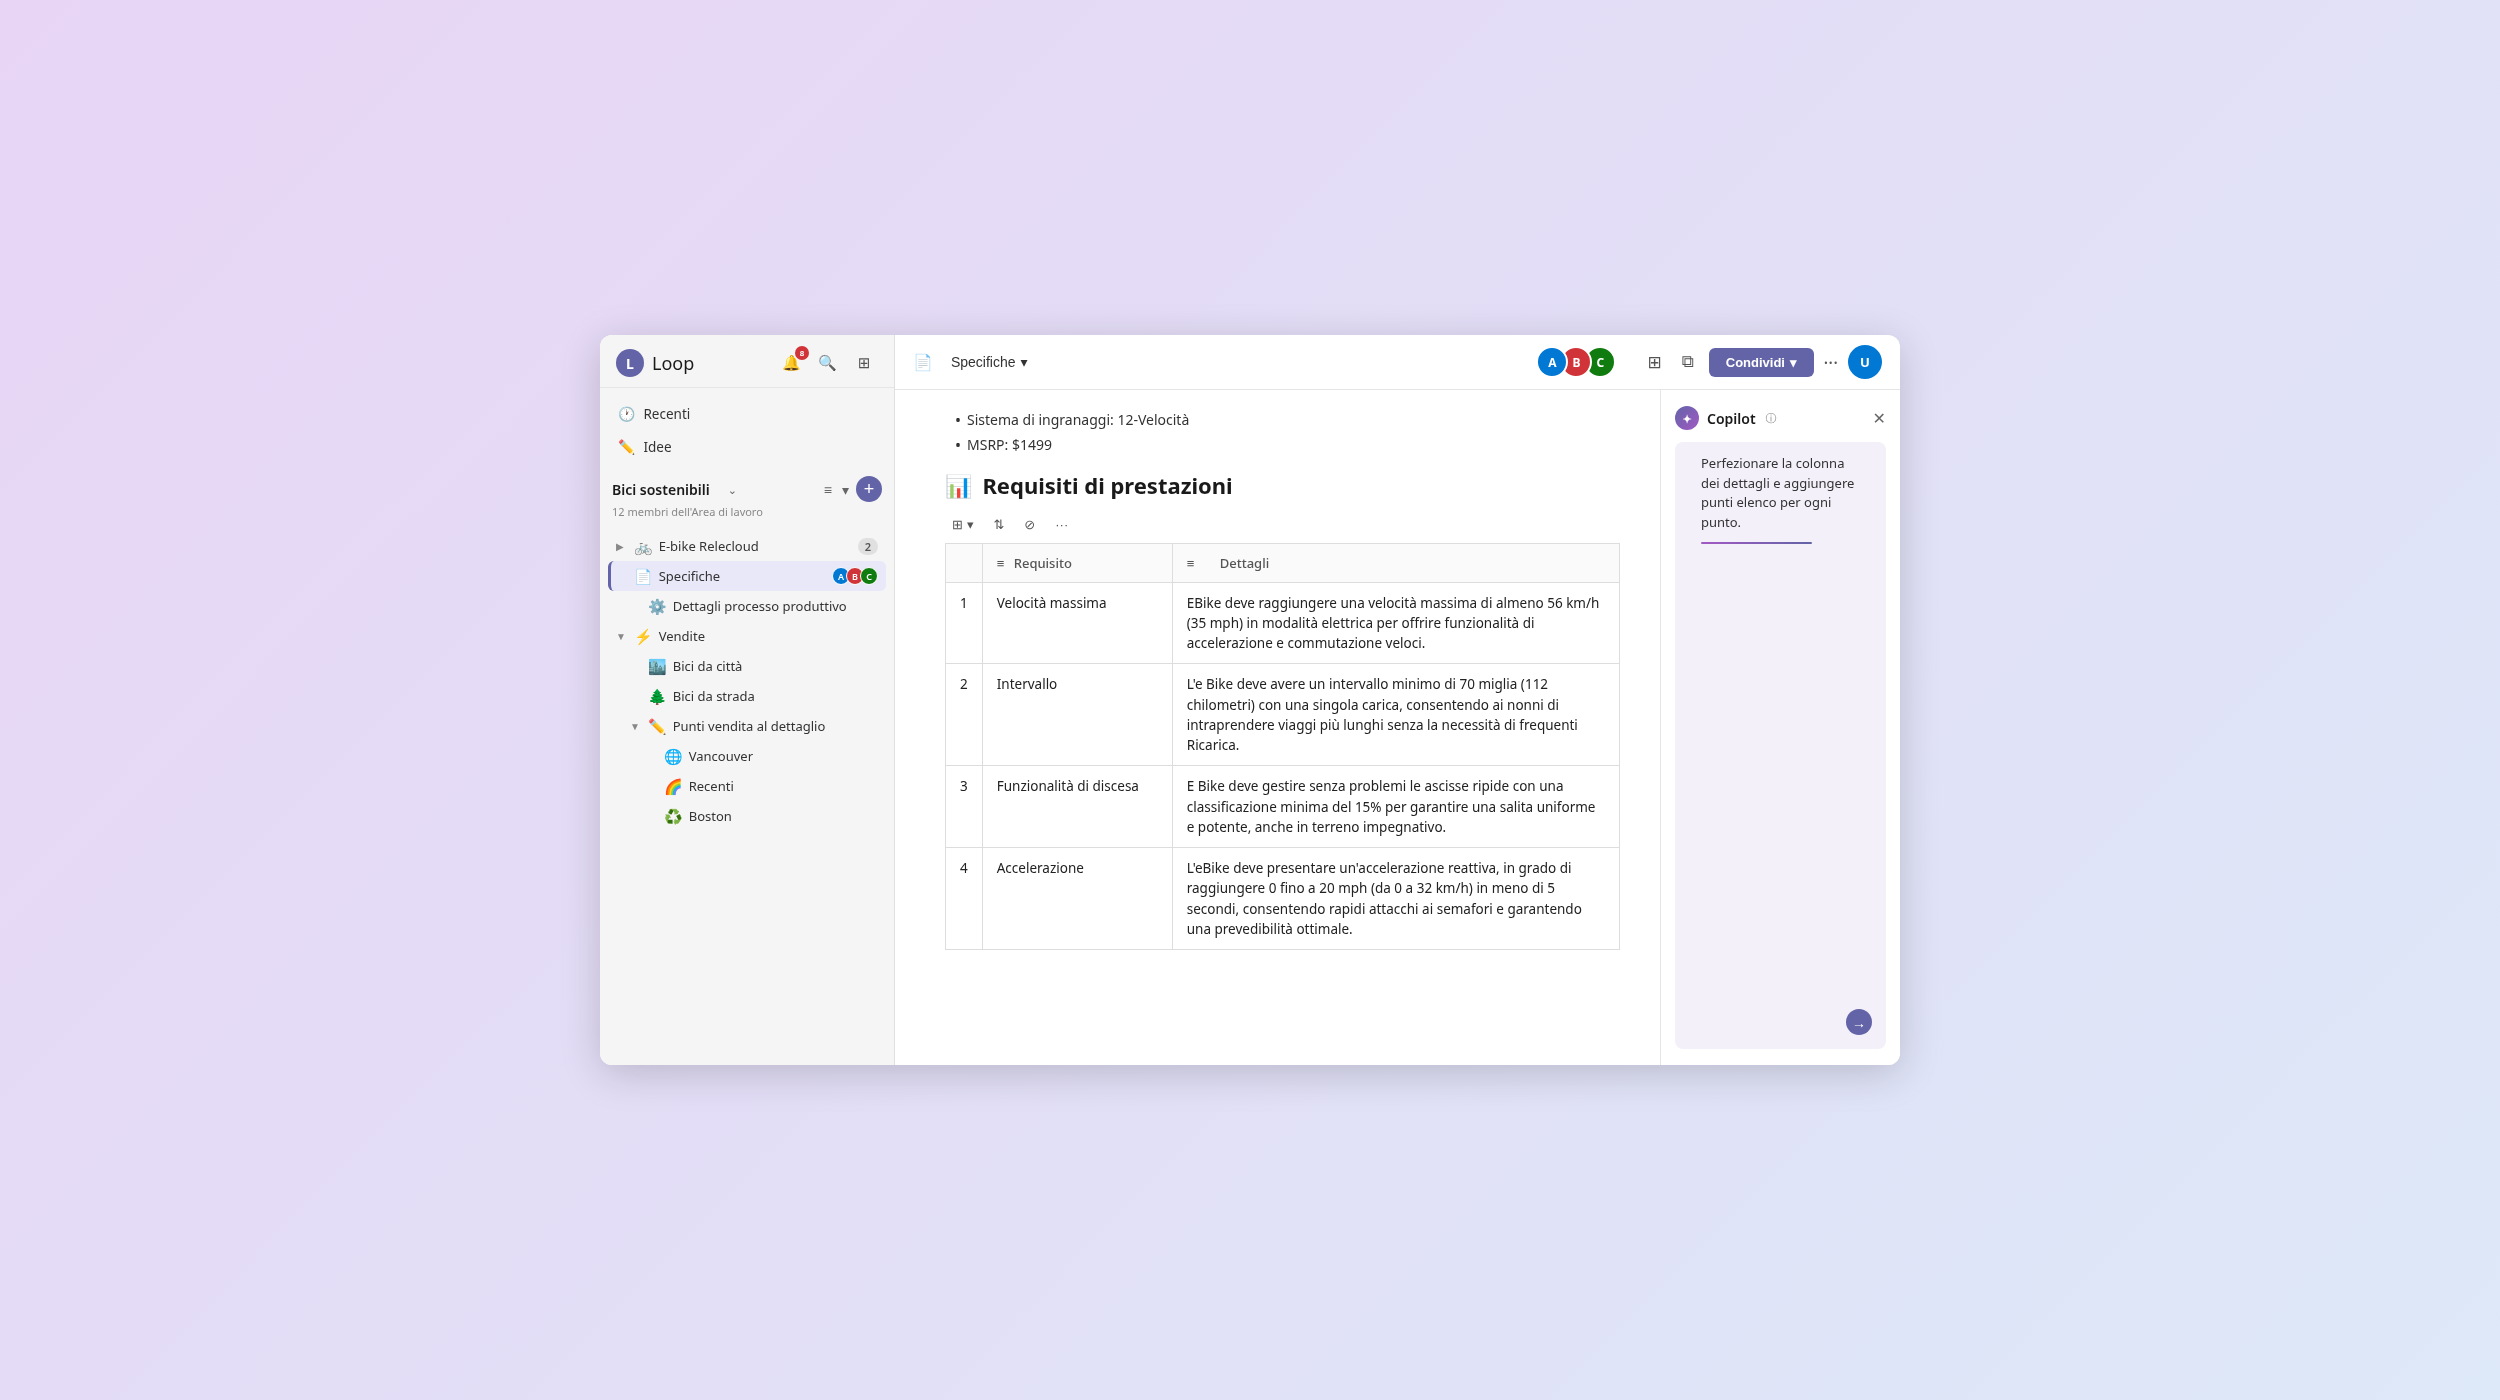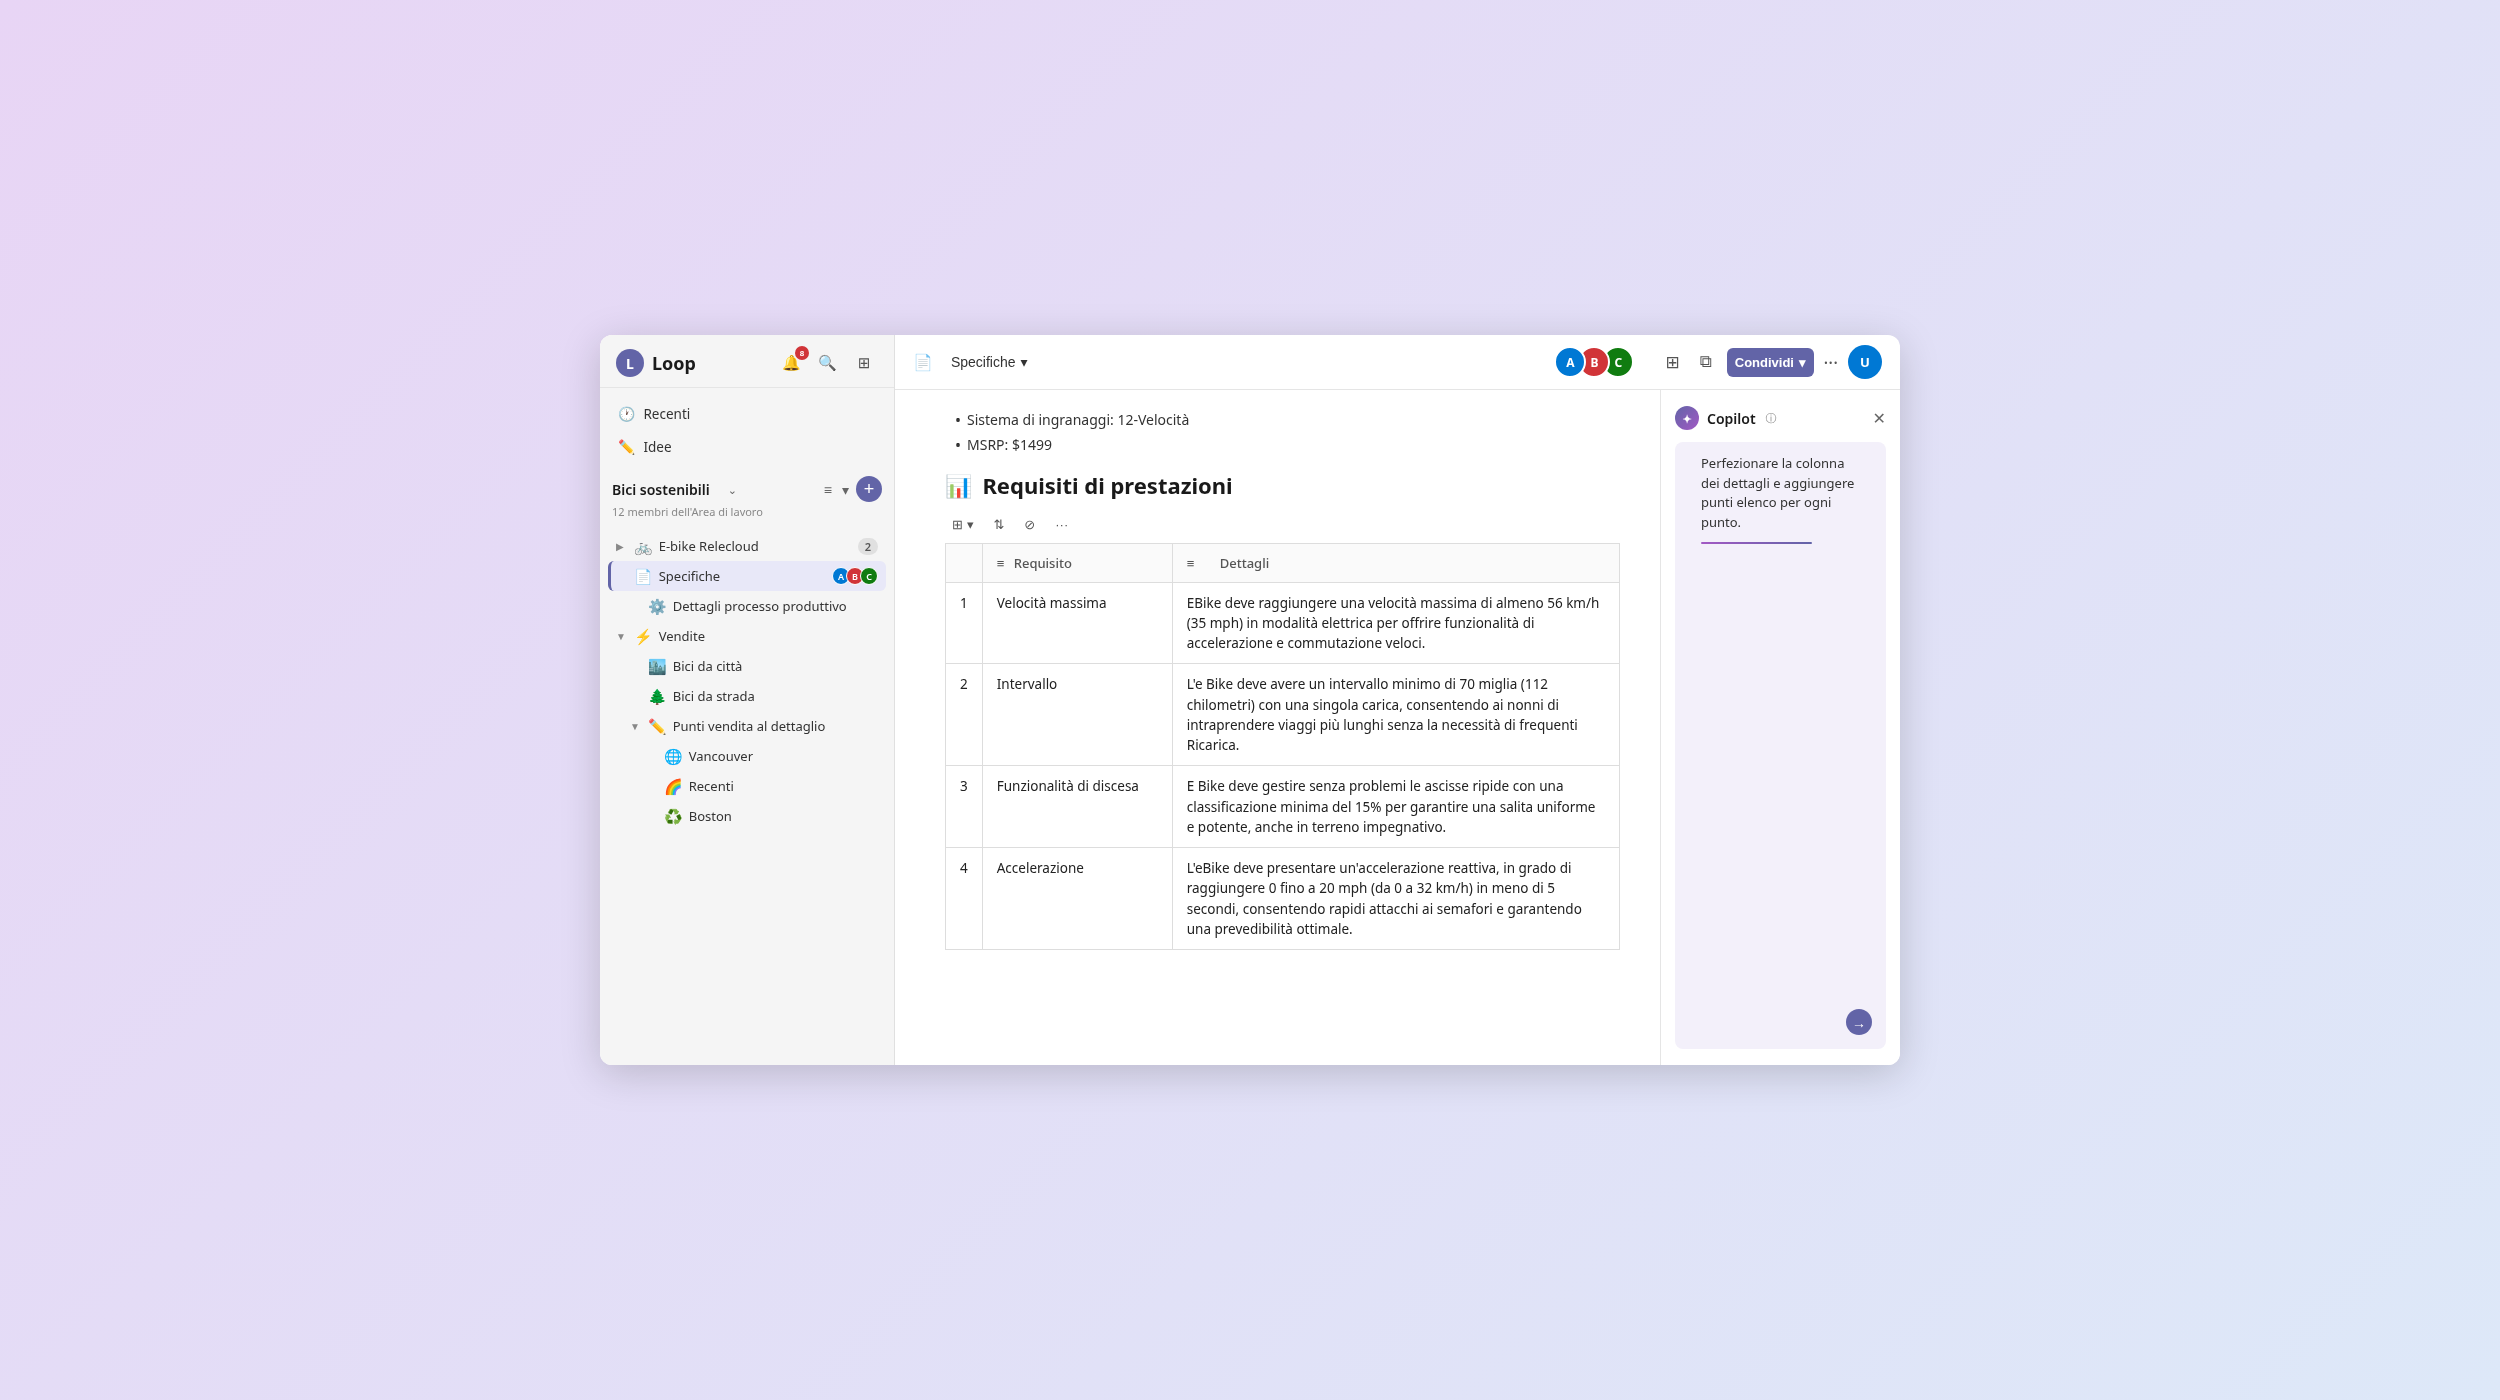--- a/index.html
+++ b/index.html
@@ -39,21 +39,21 @@
       border-bottom: 1px solid #e5e5e5;
     }
     .loop-logo {
       width: 28px; height: 28px;
       background: #6264a7;
       border-radius: 50%;
       display: flex; align-items: center; justify-content: center;
       color: white; font-size: 14px; font-weight: 700;
     }
     .loop-title {
-      font-size: 18px; font-weight: 700; color: #1a1a1a;
+      font-size: 18px; font-weight: 400; color: #1a1a1a;
     }
     .sidebar-header-icons {
       margin-left: auto; display: flex; gap: 8px; align-items: center;
     }
     .icon-btn {
       width: 28px; height: 28px;
       border: none; background: none; cursor: pointer;
       border-radius: 4px; display: flex; align-items: center; justify-content: center;
       color: #555; font-size: 15px; position: relative;
     }
@@ -163,21 +163,21 @@
     }
     .topbar-right {
       display: flex; align-items: center; gap: 10px; margin-left: 16px;
     }
     .topbar-icon-btn {
       background: none; border: none; cursor: pointer;
       font-size: 17px; color: #555; padding: 5px; border-radius: 5px;
     }
     .share-btn {
       background: #6264a7; color: white; border: none;
-      padding: 7px 8px; border-radius: 6px; font-size: 13px; font-weight: 600;
+      padding: 7px 17px; border-radius: 6px; font-size: 13px; font-weight: 600;
       cursor: pointer; display: flex; align-items: center; gap: 5px;
     }
     .topbar-more { font-size: 18px; color: #555; cursor: pointer; }
     .user-avatar-top {
       width: 34px; height: 34px; border-radius: 50%;
       overflow: hidden; cursor: pointer;
       background: #0078d4; display: flex; align-items: center; justify-content: center;
       color: white; font-weight: 700; font-size: 13px;
     }
     

